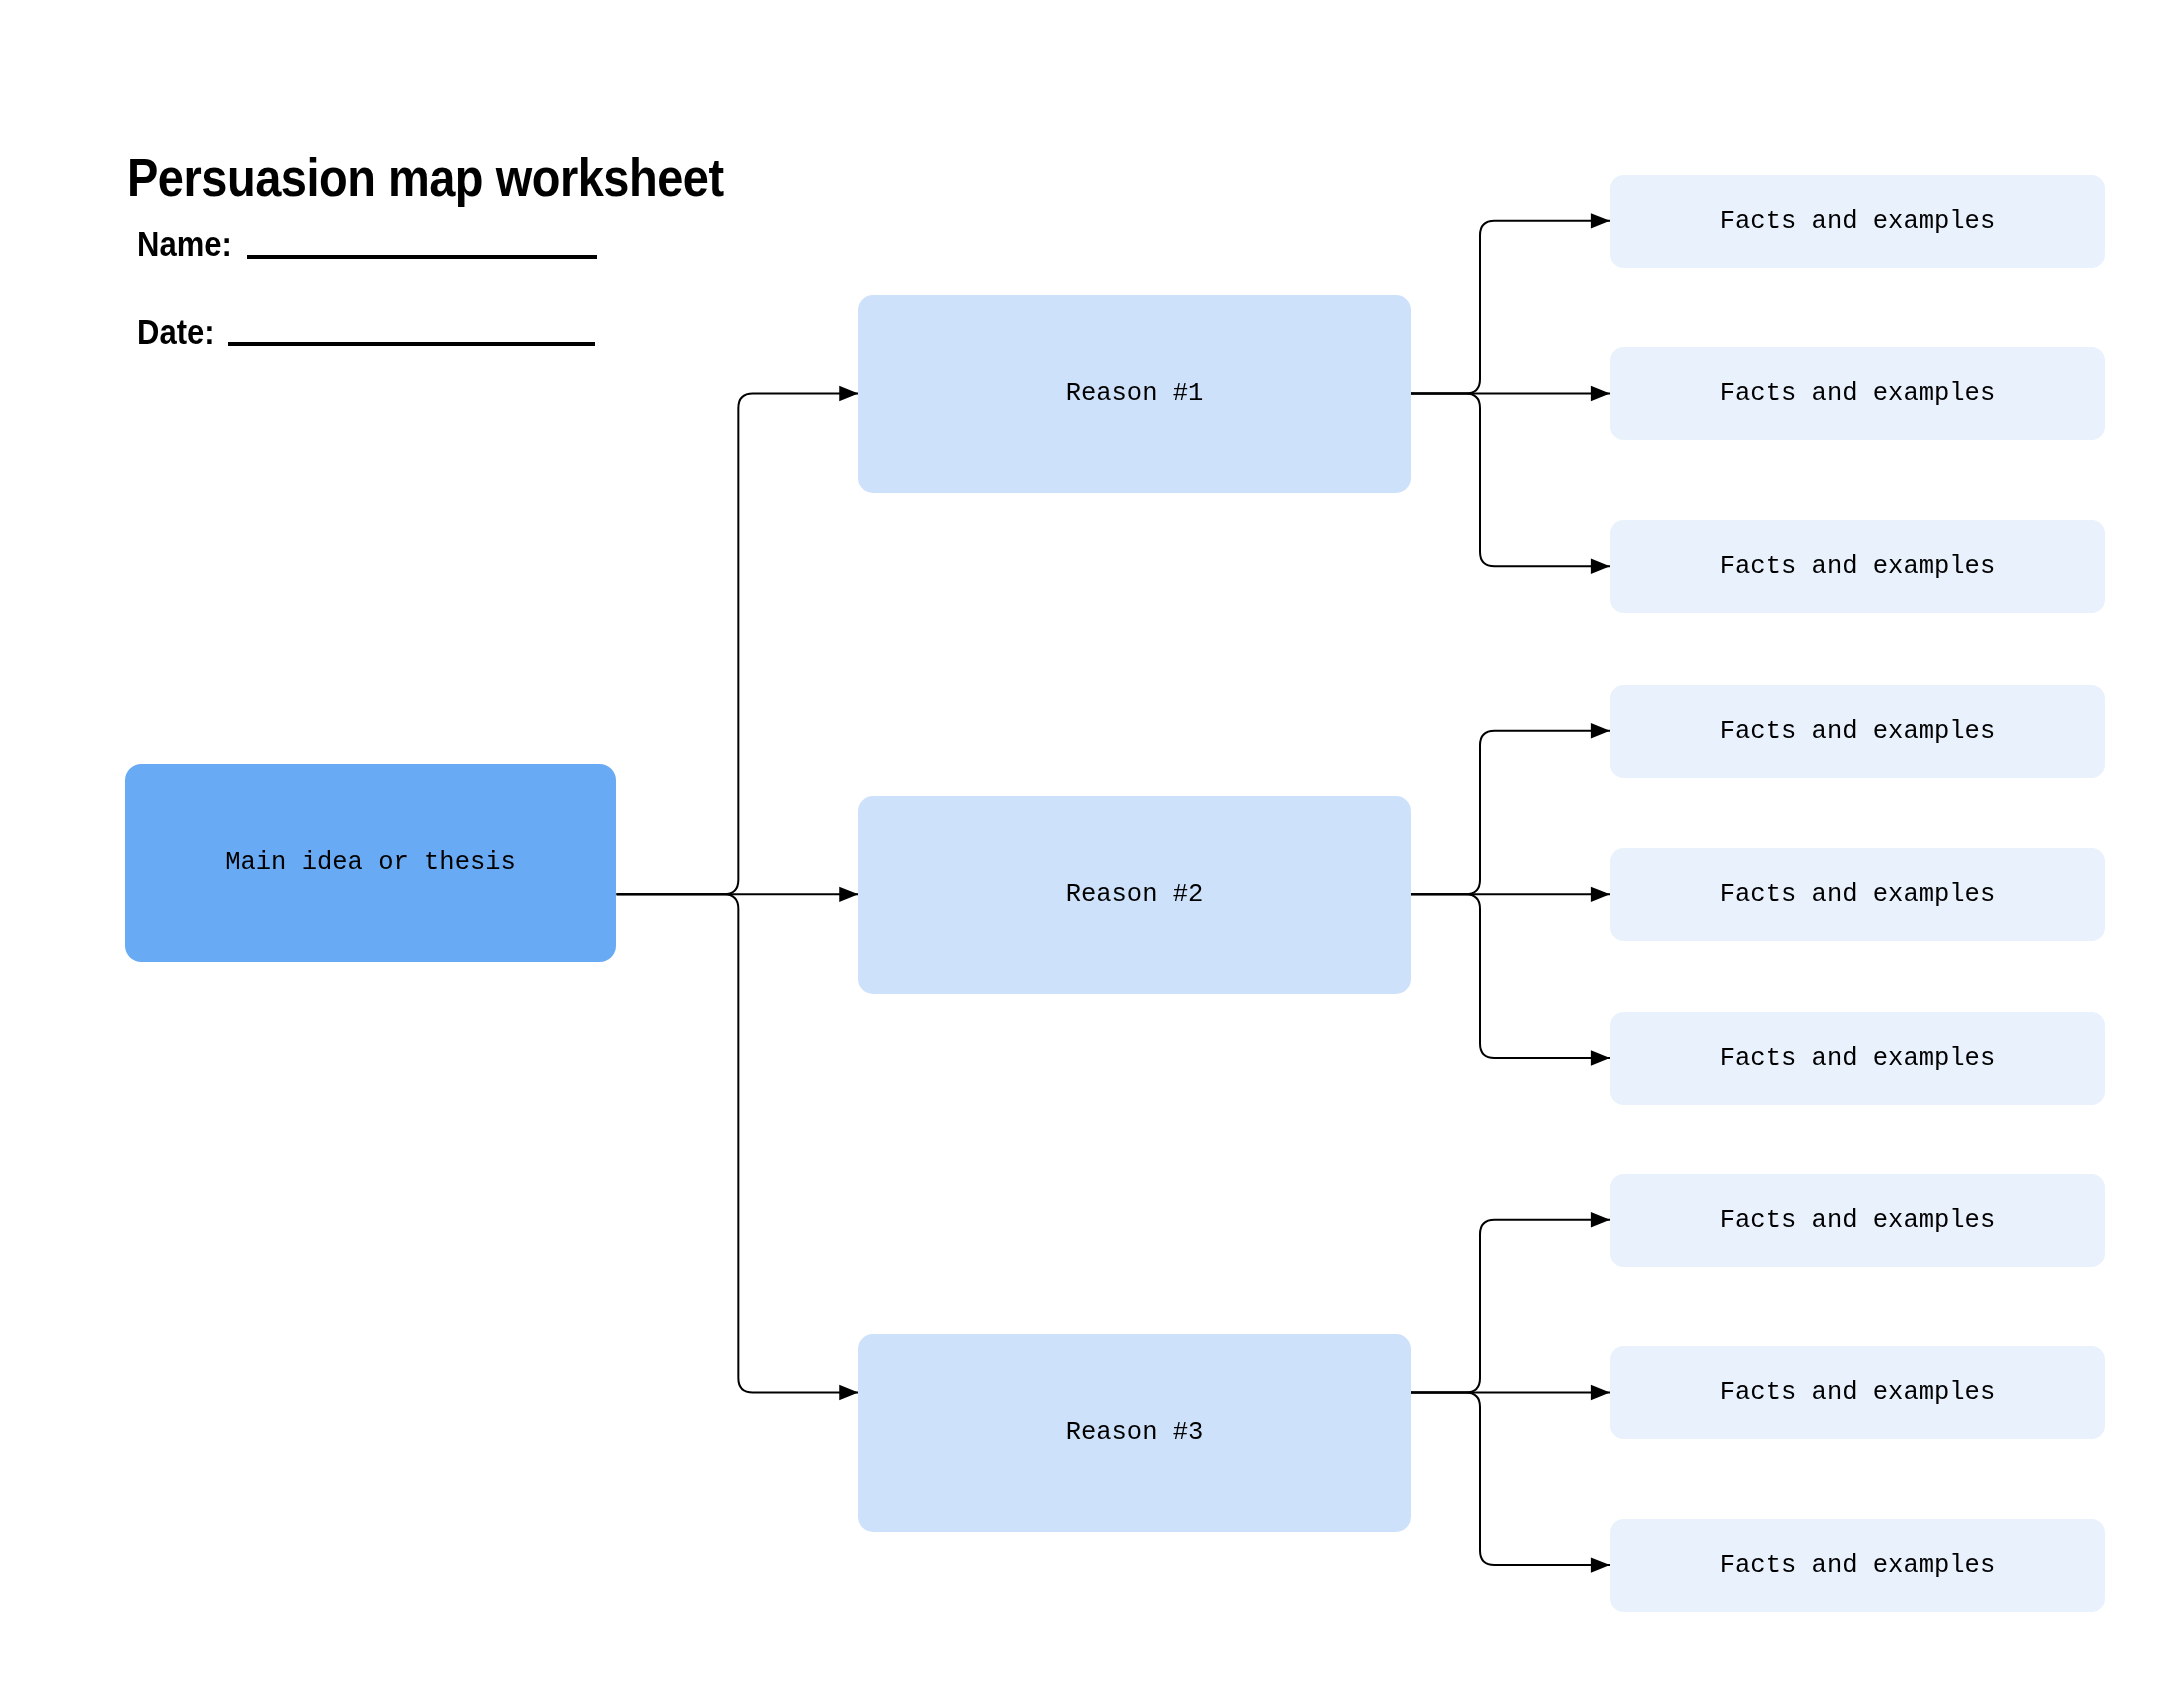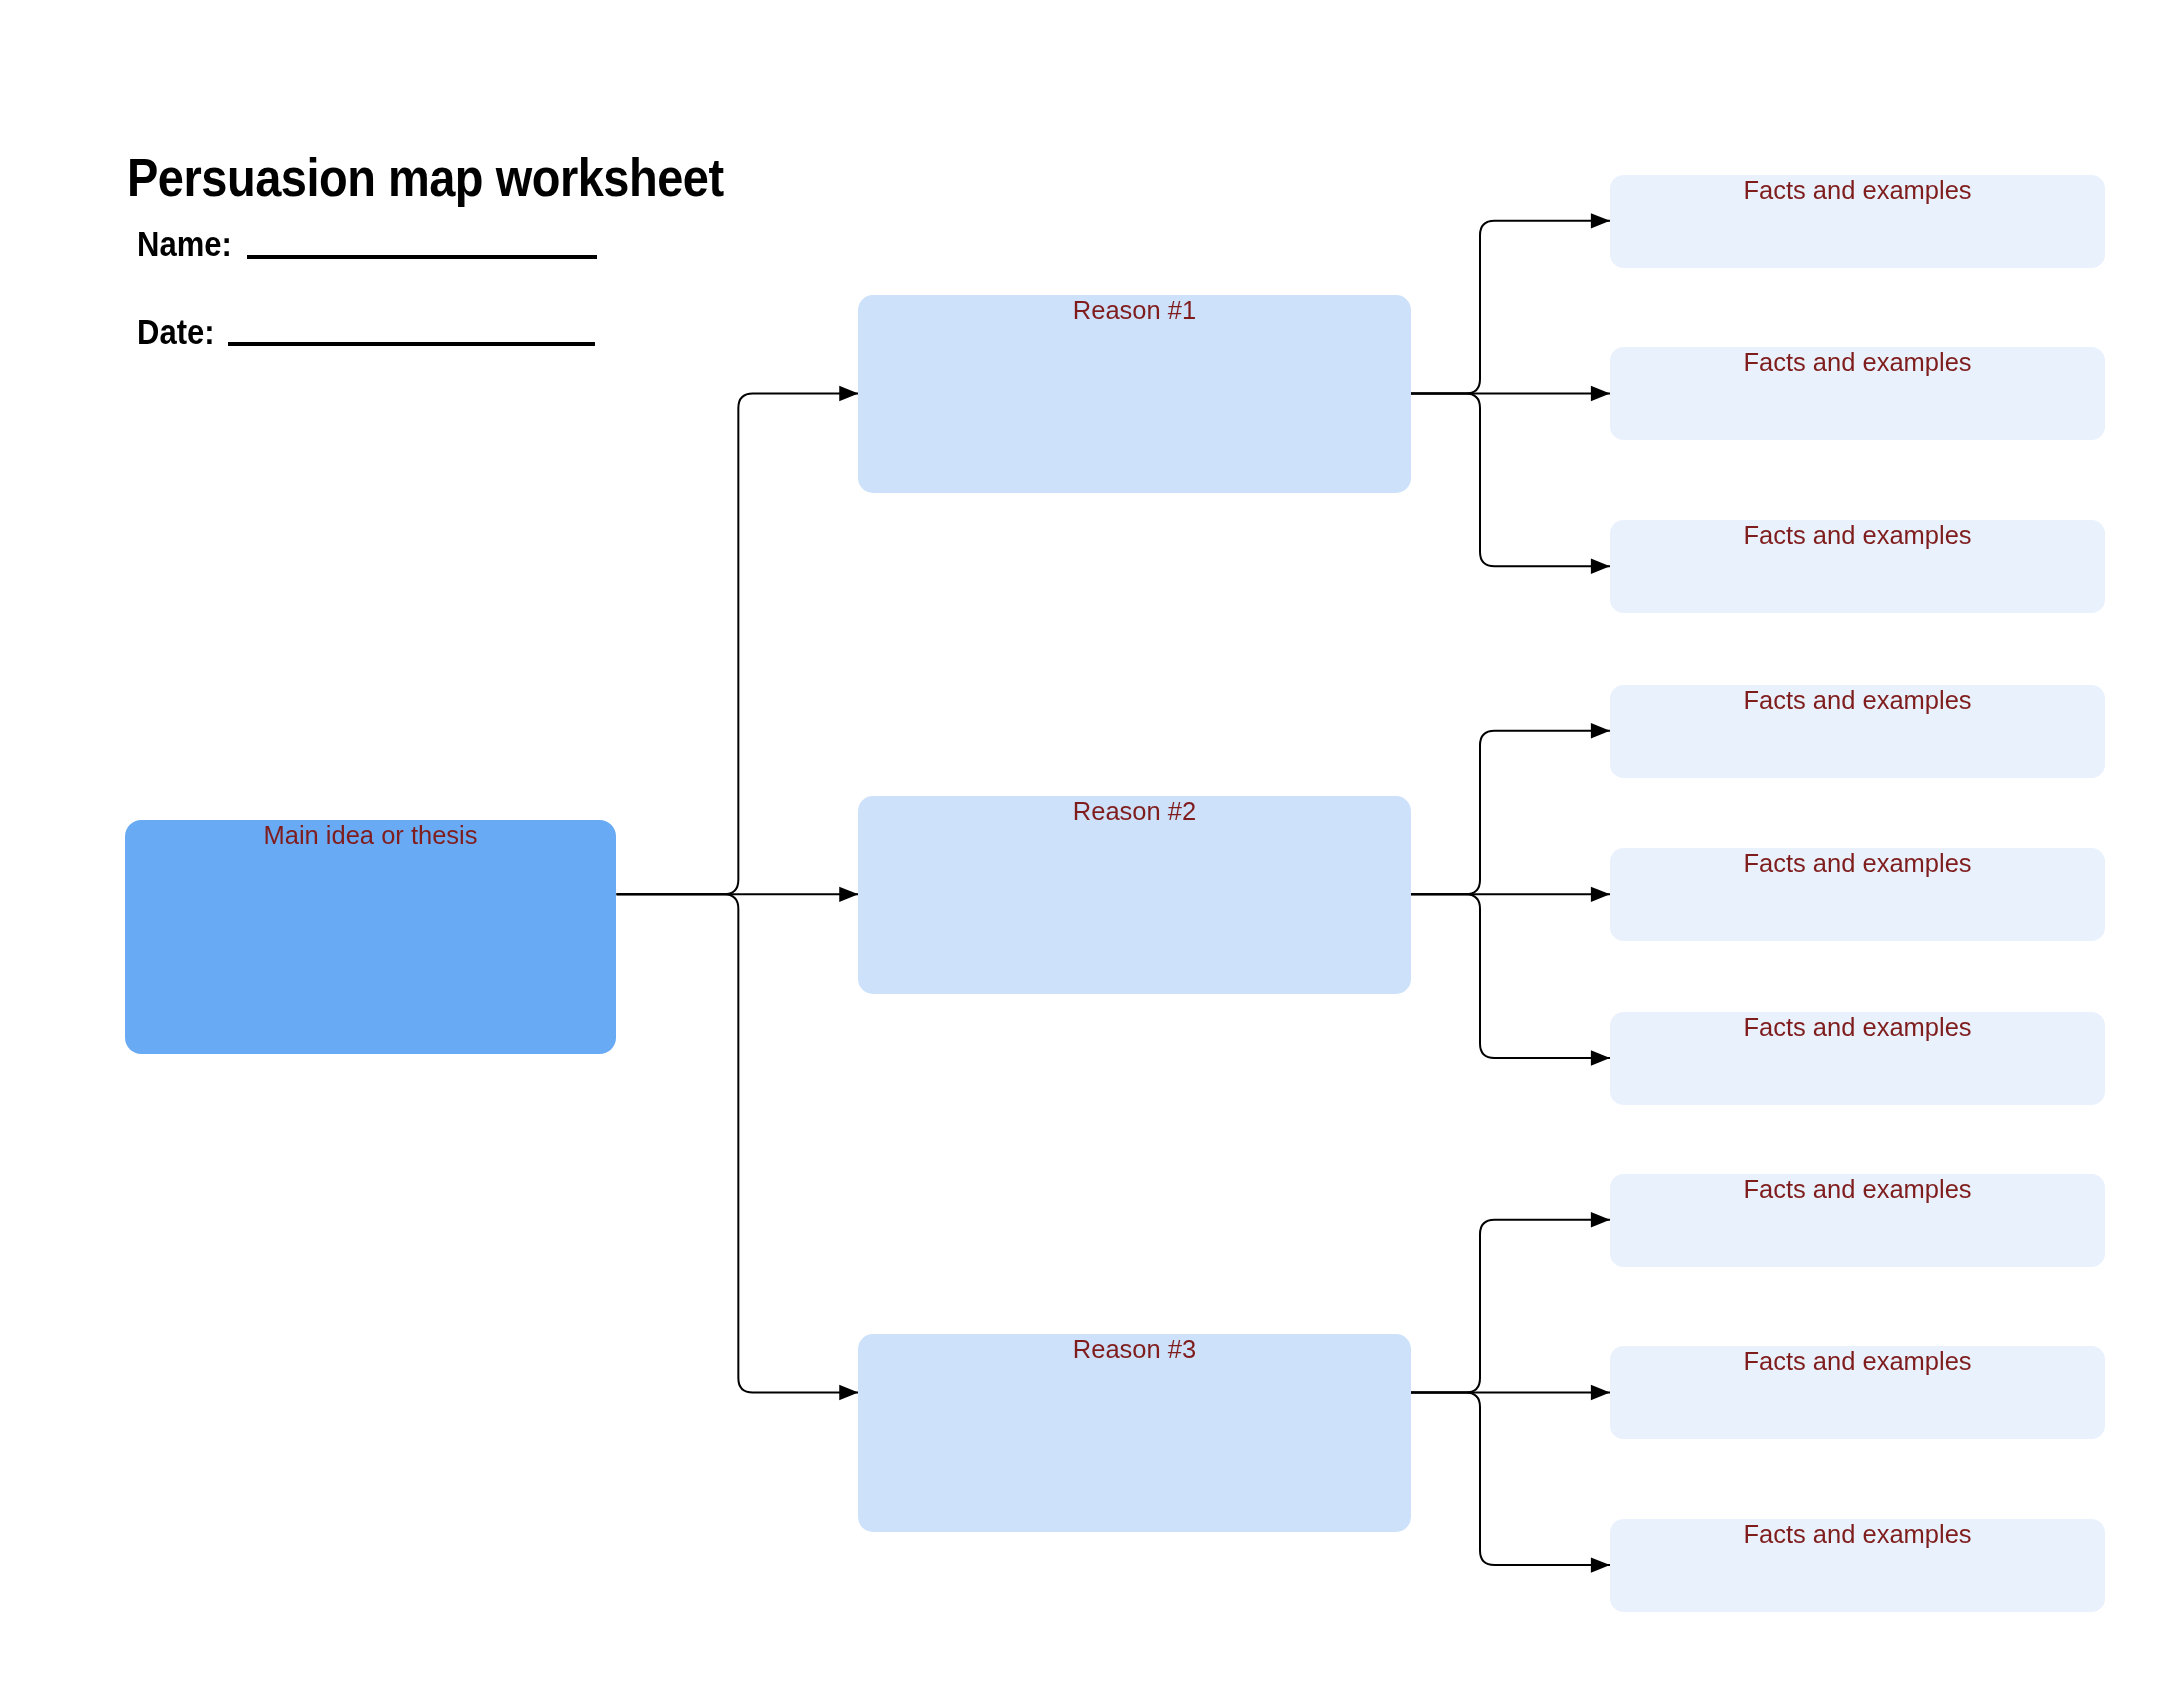--- a/index.html
+++ b/index.html
@@ -56,30 +56,31 @@
   svg.connectors path.wire {
     fill: none;
     stroke: #000000;
     stroke-width: 2.2px;
   }
 
   
   .node {
     position: absolute;
     display: flex;
-    align-items: flex-start;
+    align-items: center;
     justify-content: center;
     text-align: center;
     font-size: 25.5px;
     line-height: 1.25;
-    color: #7f1d1d;
+    color: #000000;
+    font-family: Liberation Mono, monospace;
   }
   .node.main {
-    left: 125px; top: 820px;
-    width: 491px; height: 234px;
+    left: 125px; top: 764px;
+    width: 491px; height: 198px;
     background: #69aaf4;
     border-radius: 16.4px;
   }
   .node.reason {
     left: 858px;
     width: 553px; height: 198px;
     background: #cee1fb;
     border-radius: 15px;
   }
   .node.reason.r1 { top: 295px; }

